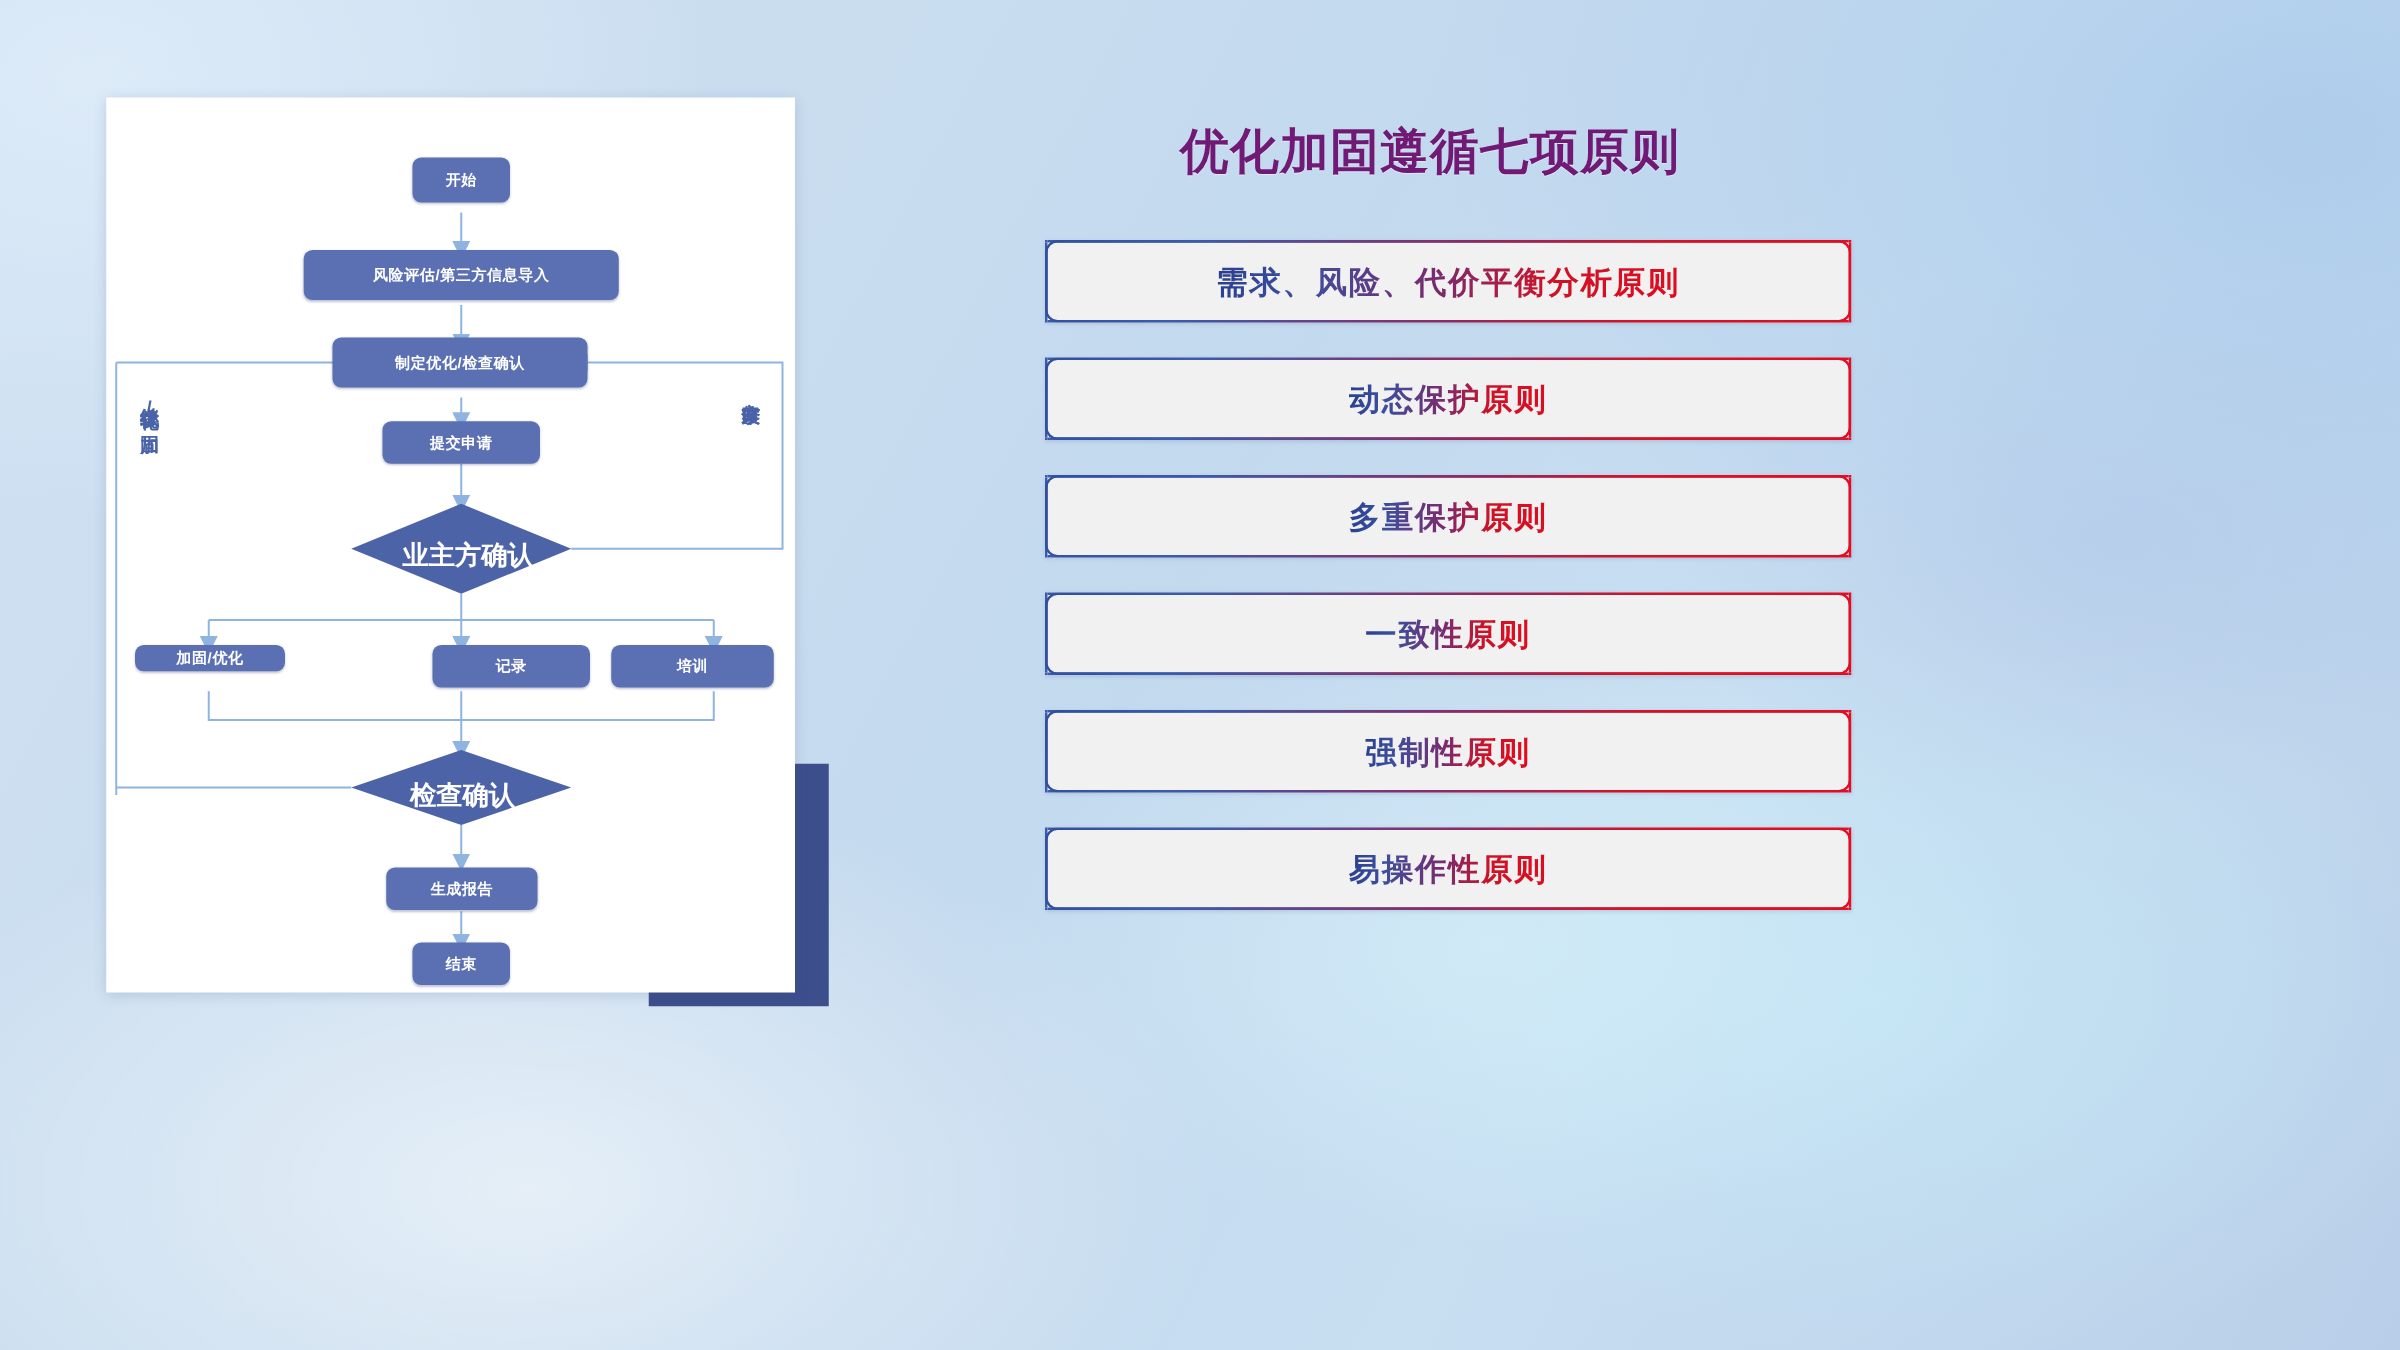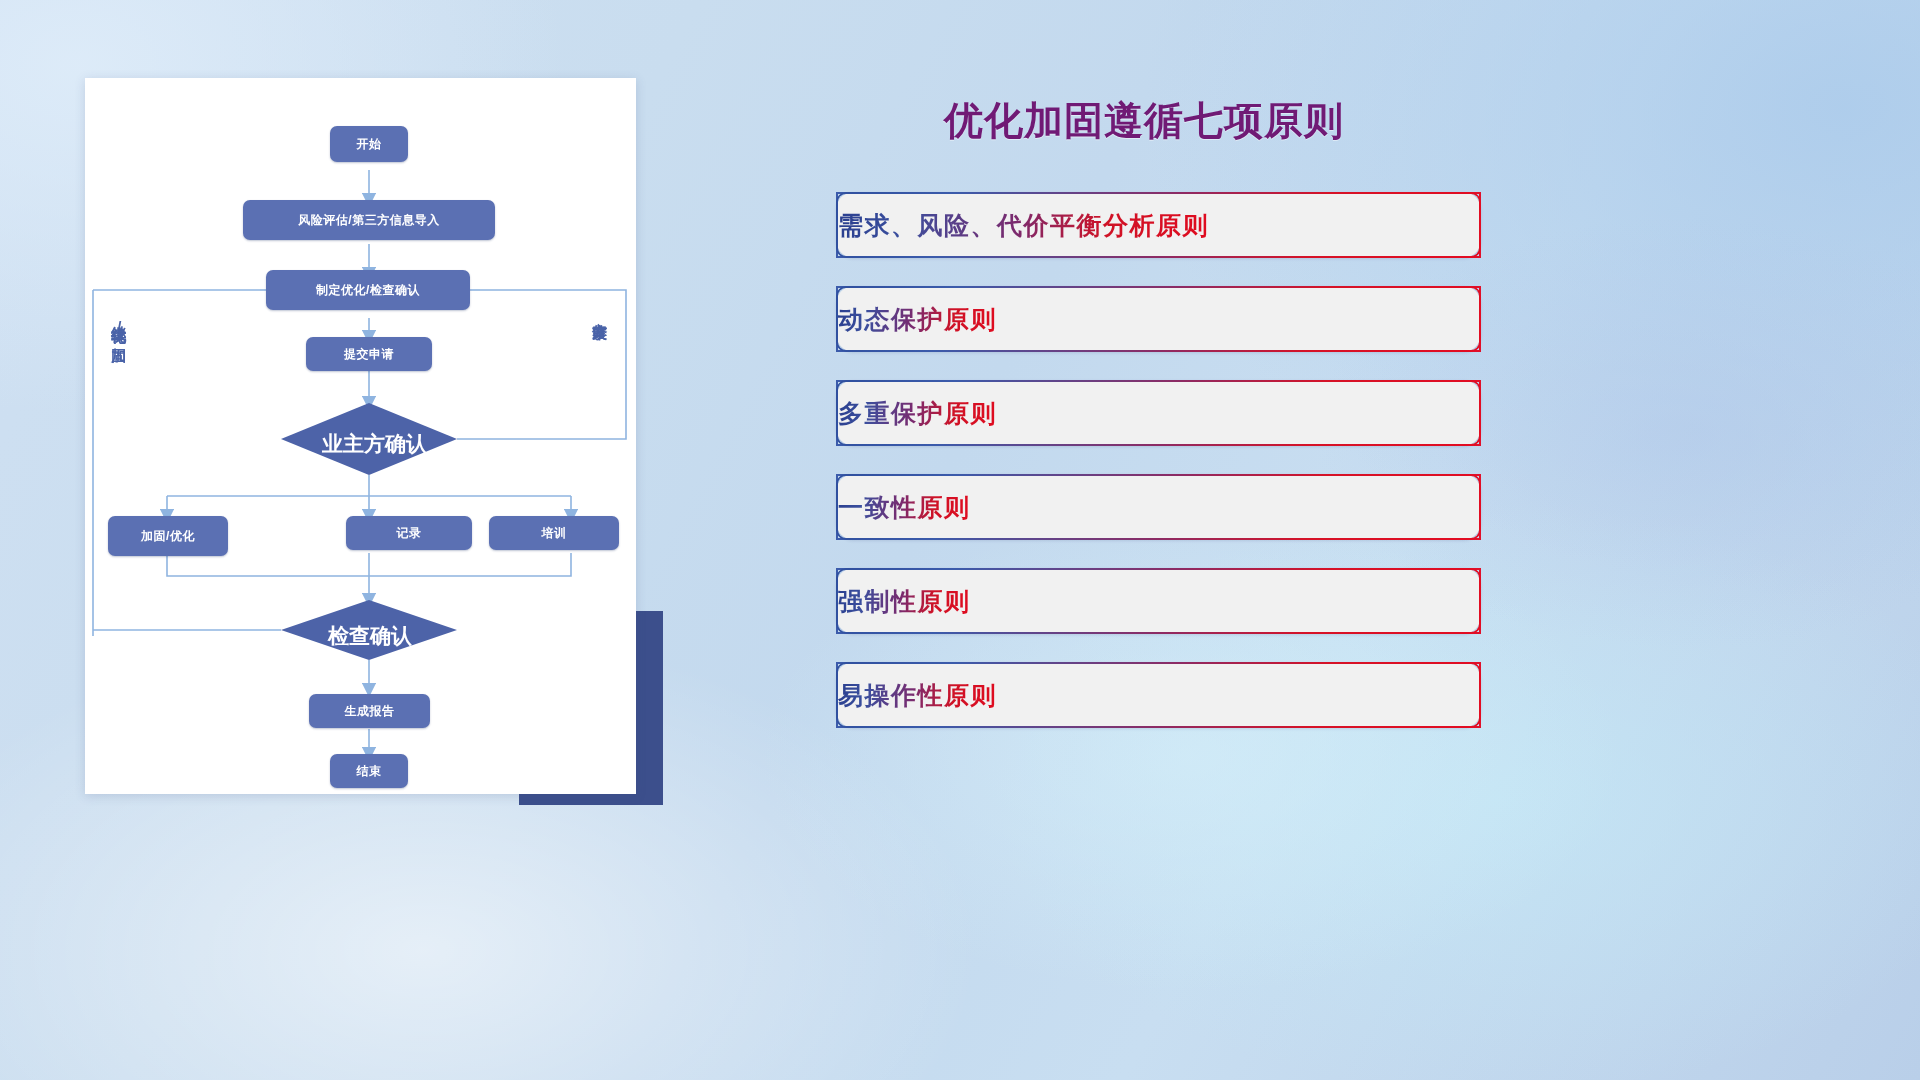--- a/index.html
+++ b/index.html
@@ -64,24 +64,24 @@
     font-size:39px;font-weight:bold;color:#701a75;
     letter-spacing:1px;
     text-shadow:0 1px 0 rgba(255,255,255,.45);
   }
   #principle-list{
     position:absolute;left:836px;top:192px;width:645px;
   }
   .principle{
     position:relative;height:62px;margin-bottom:28px;
     background:#f1f1f1;
-    border-radius:18px;
+    border-radius:2px;
     border:2px solid transparent;
     border-image:linear-gradient(105deg,#3b5bab 0%,#3b5bab 22%,#9b2d5e 55%,#e1102a 78%,#e1102a 100%) 1;
-    display:flex;align-items:center;
+    display:flex;align-items:center;justify-content:center;
     box-shadow:0 1px 3px rgba(70,90,140,.16);
   }
   .principle .frame{
     position:absolute;inset:-2px;border-radius:10px;pointer-events:none;
     padding:2px;
     background:linear-gradient(108deg,#2f4f9e 0%,#3b5bab 18%,#8e2a63 52%,#d61227 74%,#e30c22 100%);
     -webkit-mask:linear-gradient(#000 0 0) content-box,linear-gradient(#000 0 0);
     -webkit-mask-composite:xor;mask-composite:exclude;
   }
   .principle .ptext{
@@ -160,21 +160,21 @@
   </div>
 
   <div class="node rbox" style="left:221px;top:259px;width:126px;height:34px;">
     <span>提交申请</span>
   </div>
 
   <div class="diamond-label" style="left:237px;top:352px;">
     <span>业主方确认</span>
   </div>
 
-  <div class="node rbox" style="left:23px;top:438px;width:120px;height:40px;">
+  <div class="node rbox" style="left:23px;top:438px;width:120px;height:21px;">
     <span>加固/优化</span>
   </div>
 
   <div class="node rbox" style="left:221px;top:438px;width:126px;height:34px;margin-left:40px;">
     <span>记录</span>
   </div>
 
   <div class="node rbox" style="left:404px;top:438px;width:130px;height:34px;text-align:right;">
     <span>培训</span>
   </div>

